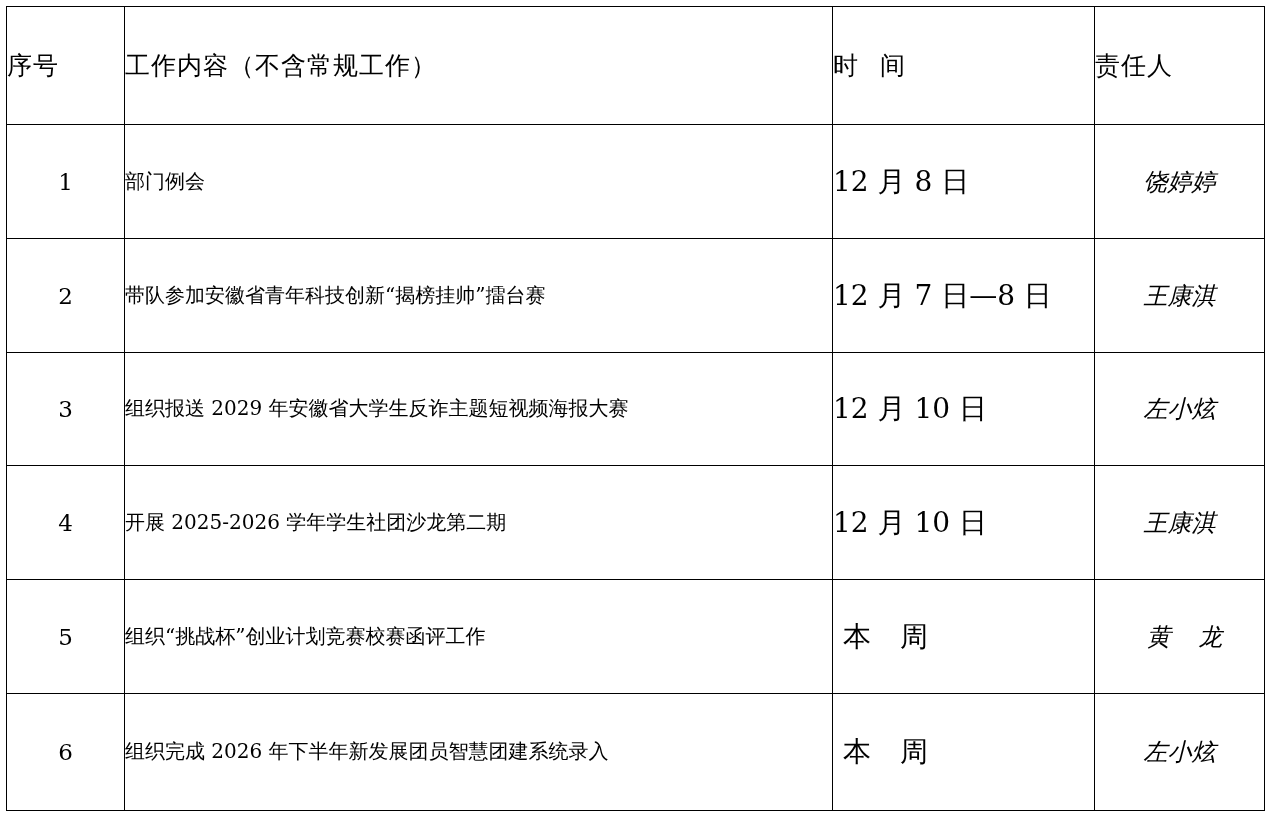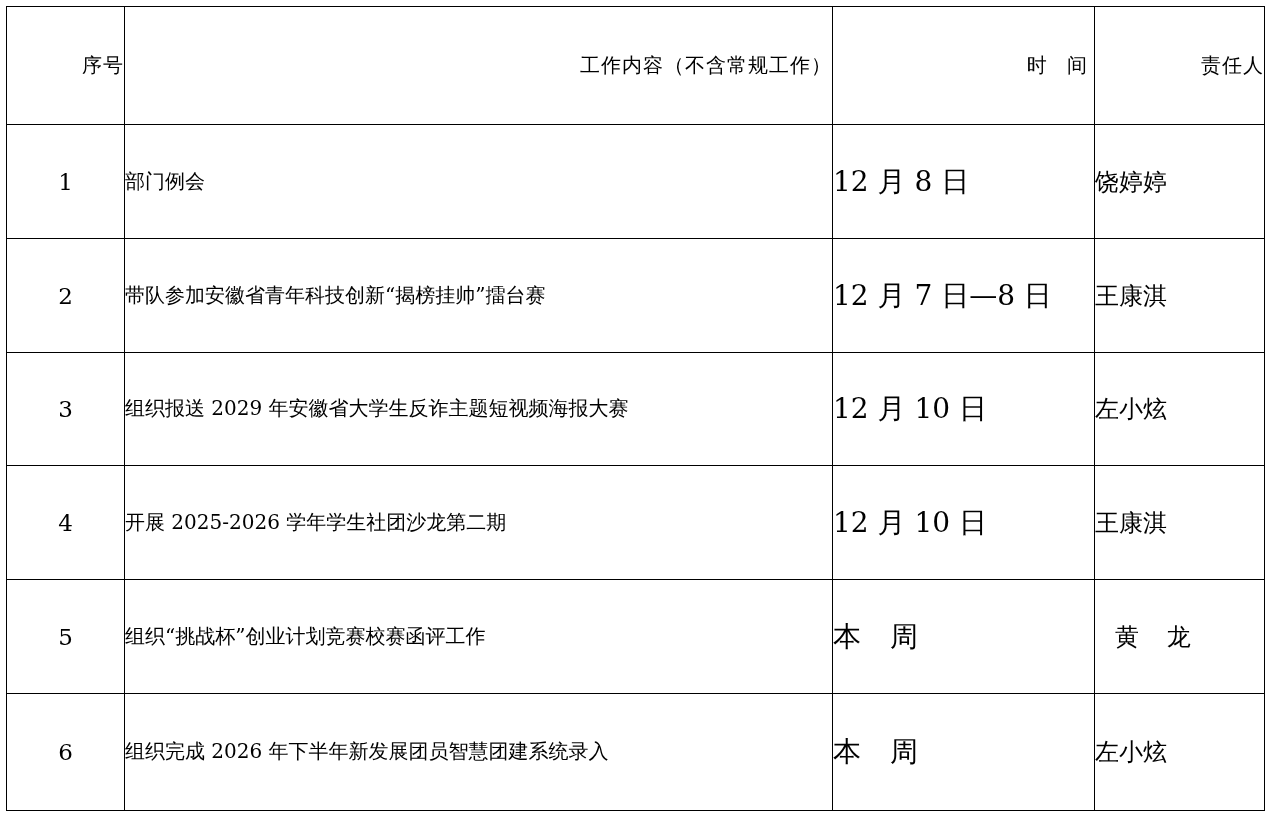--- a/index.html
+++ b/index.html
@@ -31,22 +31,22 @@
     padding: 0;
     vertical-align: middle;
     font-weight: normal;
   }
   col.c-seq   { width: 118px; }
   col.c-task  { width: 708px; }
   col.c-time  { width: 262px; }
   col.c-owner { width: 170px; }
 
   .hdr-cell {
-    text-align: right;
-    font-size: 20px;
+    text-align: left;
+    font-size: 25px;
     font-weight: bold;
     letter-spacing: 1px;
     height: 117px;
     margin-left: 10px;
   }
   .hdr-cell.spaced {
     letter-spacing: 7px;
   }
   .seq-cell {
     text-align: center;
@@ -56,24 +56,26 @@
     text-align: left;
     font-size: 20px;
     line-height: 1.38;
     padding: 8px 10px 8px 16px;
   }
   .time-cell {
     font-size: 28px;
   }
   .time-cell.spaced {
     letter-spacing: 10px;
+    padding-left: 10px;
   }
   .owner-cell {
-    text-align: left;
+    text-align: center;
     font-size: 24px;
+    font-style: italic;
   }
   .owner-cell.spaced {
     letter-spacing: 10px;
     padding-left: 20px;
   }
   tr.row-h1 td { height: 113px; }
   tr.row-h2 td { height: 113px; }
   tr.row-h3 td { height: 112px; }
   tr.row-h4 td { height: 113px; }
   tr.row-h5 td { height: 113px; }

